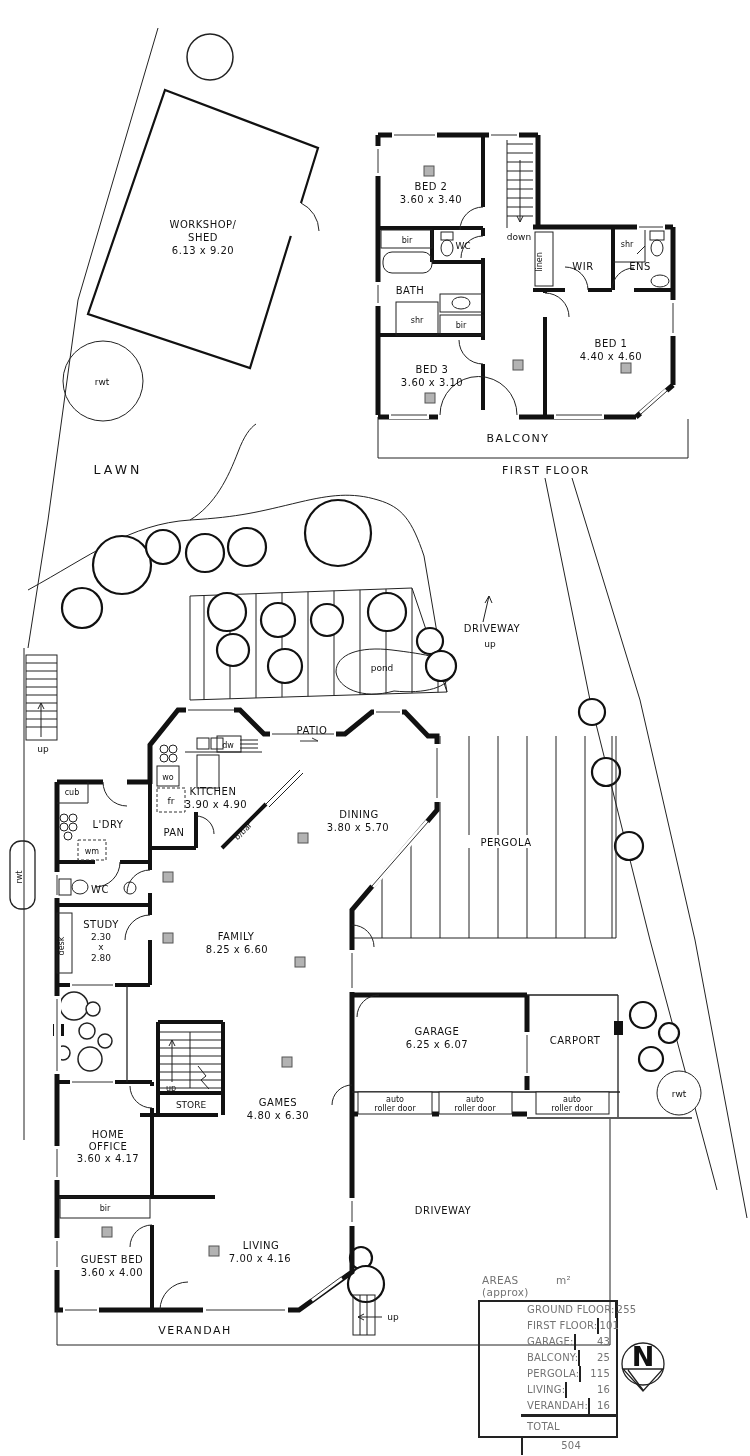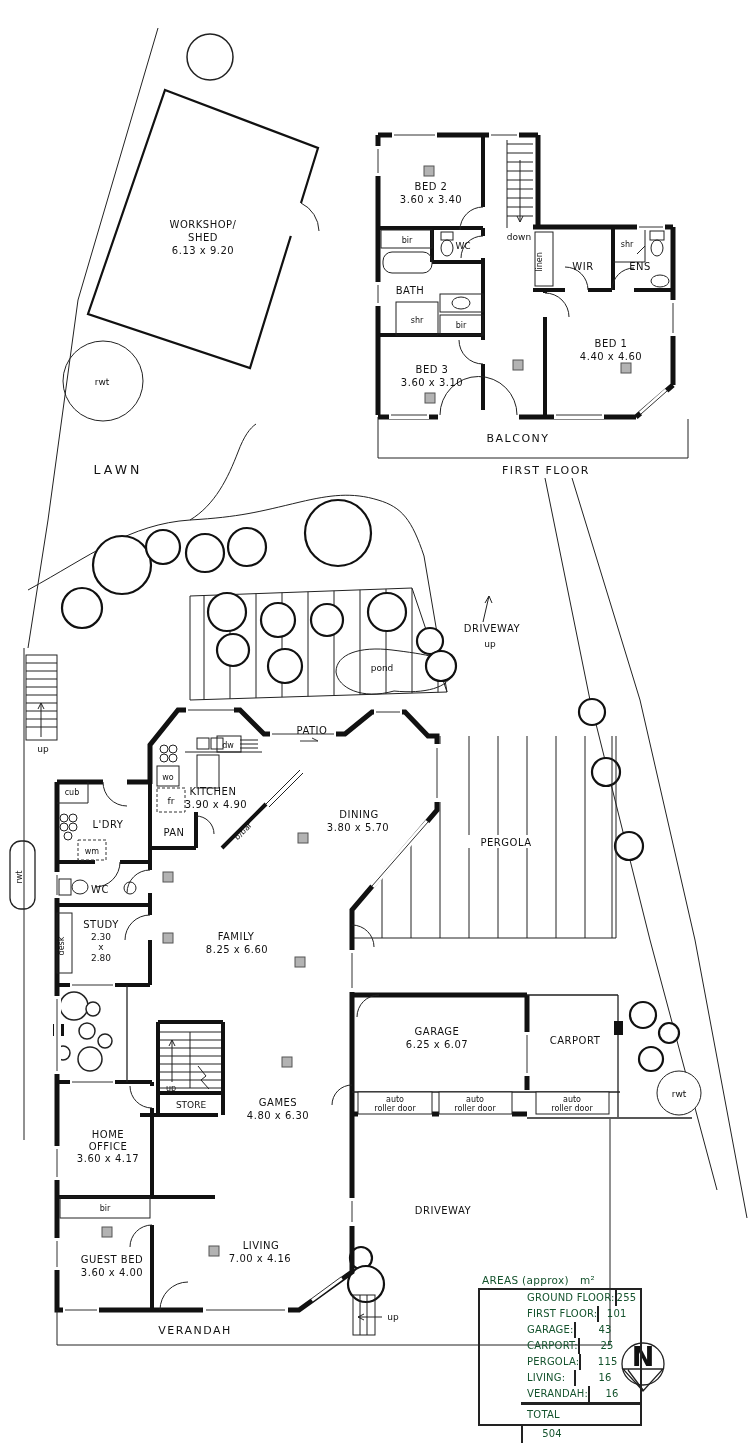--- a/index.html
+++ b/index.html
@@ -19,28 +19,28 @@
   .treeB{fill:#fff;stroke:#111;stroke-width:2.2;}
   .gray{fill:#b3b3b3;stroke:#555;stroke-width:1;}
   .dash{stroke:#333;stroke-width:1;fill:none;stroke-dasharray:3 2;}
   text{font-family:"DejaVu Sans",sans-serif;fill:#111;text-anchor:middle;}
   .s8{font-size:8px;}
   .s9{font-size:9px;}
   .s10{font-size:10px;letter-spacing:.5px;}
   .s11{font-size:11px;letter-spacing:1.5px;}
   .s12{font-size:12.5px;letter-spacing:3px;}
   
-  #areas{position:absolute;left:478px;top:1274px;width:164px;color:#14532d;}
+  #areas{position:absolute;left:478px;top:1274px;width:140px;color:#737373;}
   #areas .hdr{display:flex;font-size:10.5px;letter-spacing:.3px;padding:0 2px 2px 4px;}
   #areas .hdr .t{flex:1;}
   #areas .hdr .u{width:60px;font-size:10.5px;}
   #areas .box{border:2px solid #222;}
   #areas .row{display:flex;height:16px;line-height:16px;font-size:10px;letter-spacing:.2px;margin-left:41px;}
   #areas .row .lab{flex:1;padding-left:6px;white-space:nowrap;}
-  #areas .row .val{width:58px;border-left:2px solid #222;text-align:center;padding-right:6px;}
+  #areas .row .val{width:58px;border-left:2px solid #222;text-align:right;padding-right:6px;}
   #areas .total{border-top:3px solid #222;height:19px;line-height:19px;flex-direction:column;}
 </style>
 </head>
 <body>
 
 <div id="canvas">
 <svg width="750" height="1456" viewBox="0 0 750 1456">
 <defs>
   <clipPath id="patioClip">
           <polygon points="190,596 412,588 447,692 190,700"></polygon>
@@ -410,21 +410,21 @@
         </div>
     <div class="row">
           <span class="lab">FIRST FLOOR:</span>
           <span class="val">101</span>
         </div>
     <div class="row">
           <span class="lab">GARAGE:</span>
           <span class="val">43</span>
         </div>
     <div class="row">
-          <span class="lab">CARPORT:</span>
+          <span class="lab">BALCONY:</span>
           <span class="val">25</span>
         </div>
     <div class="row">
           <span class="lab">PERGOLA:</span>
           <span class="val">115</span>
         </div>
     <div class="row">
           <span class="lab">LIVING:</span>
           <span class="val">16</span>
         </div>

